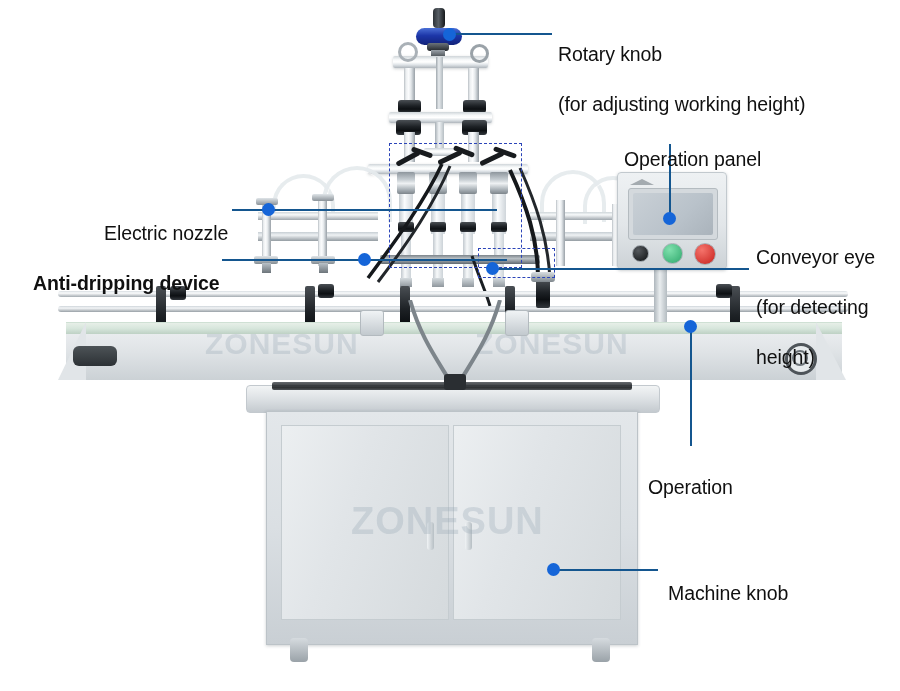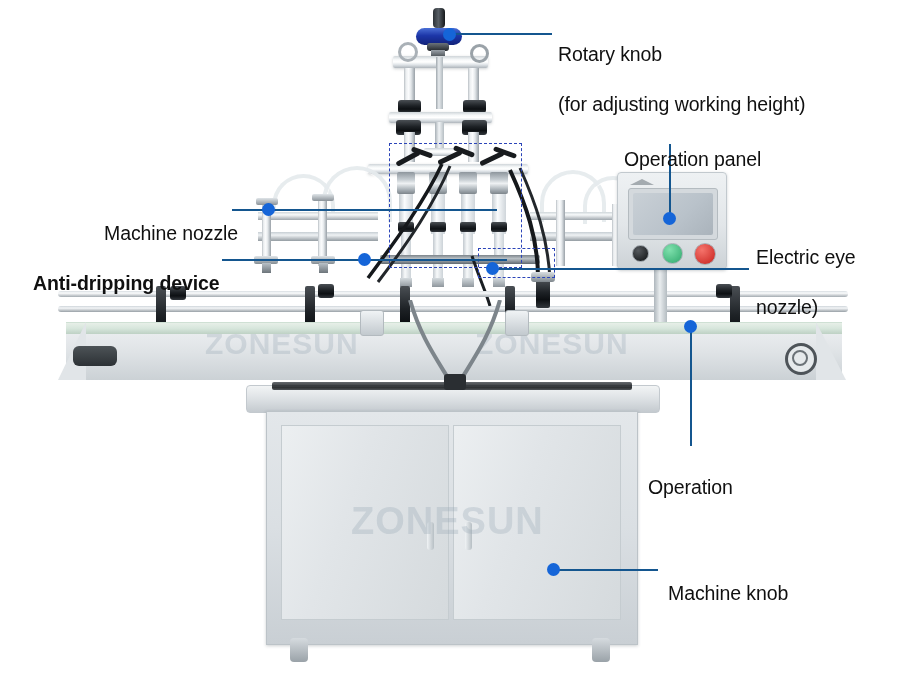--- a/index.html
+++ b/index.html
@@ -316,26 +316,27 @@
   <div class="callout-label" style="left:624px;top:122px;">
     <div>Operation panel</div>
   </div>
 
   <div class="callout-label" style="left:558px;top:17px;">
     <div>Rotary knob</div>
     <div>(for adjusting working height)</div>
   </div>
 
   <div class="callout-label" style="left:756px;top:220px;">
-    <div>Electric eye</div>
-    <div>nozzle)</div>
+    <div>Conveyor eye</div>
+    <div>(for detecting</div>
+    <div>height)</div>
   </div>
 
   <div class="callout-label" style="left:104px;top:196px;">
-    <div>Machine nozzle</div>
+    <div>Electric nozzle</div>
   </div>
 
   <div class="callout-label" style="left:33px;top:246px;font-weight:bold;">
     <div>Anti-dripping device</div>
   </div>
 
   <div class="callout-label" style="left:648px;top:450px;">
     <div>Operation</div>
   </div>
 

